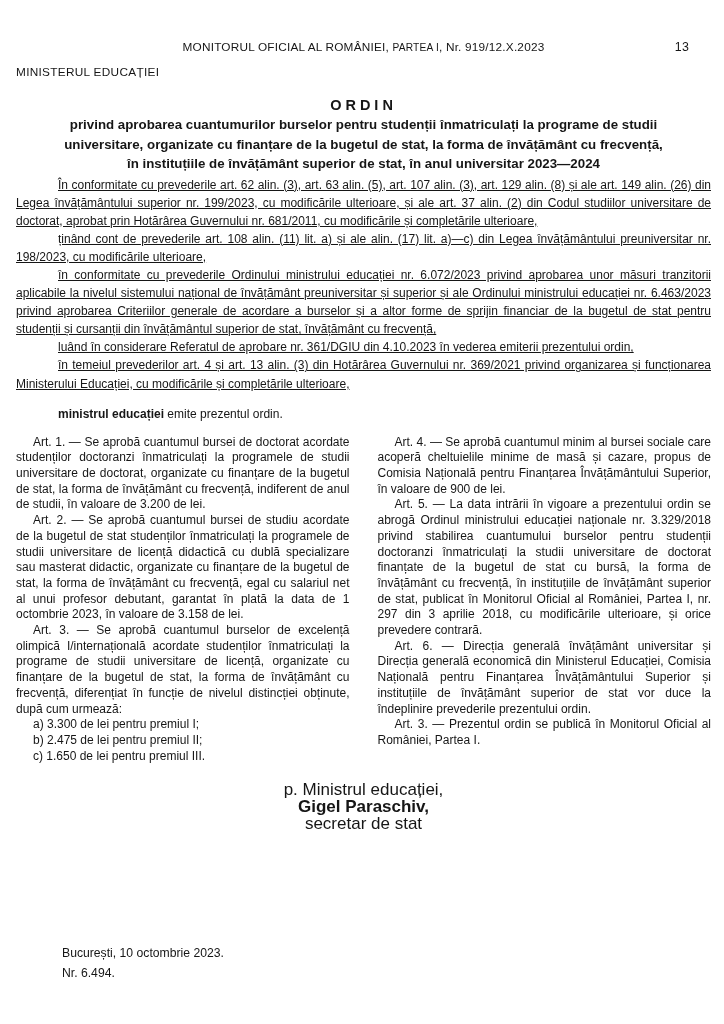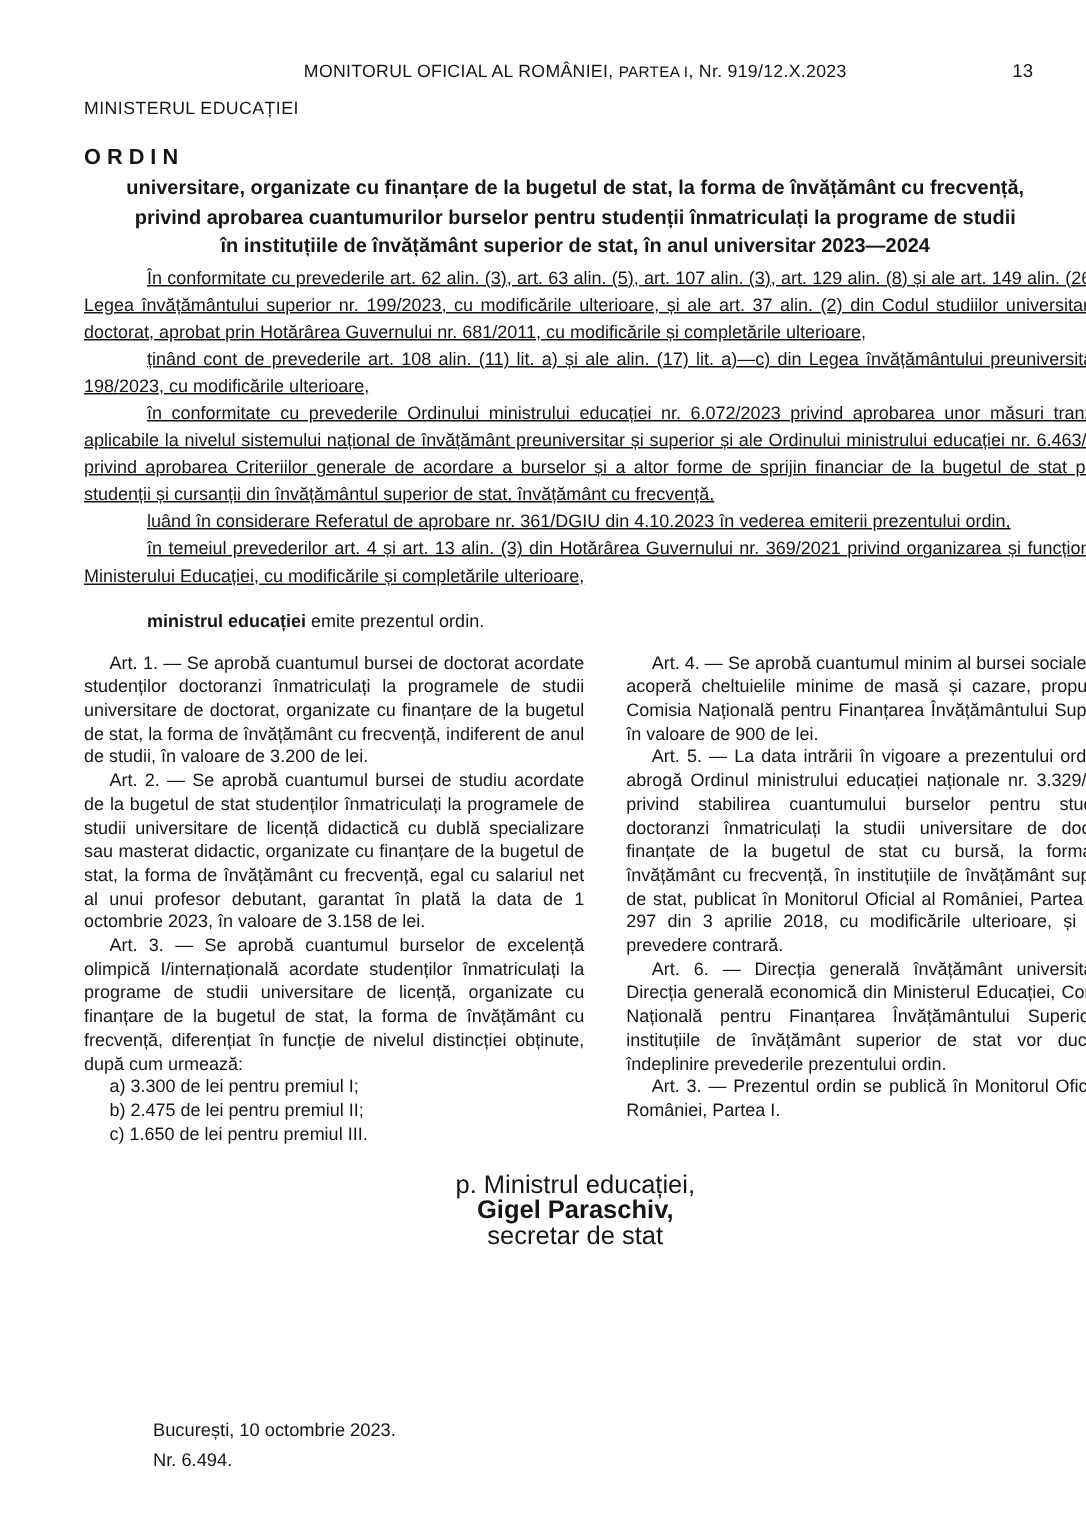--- a/index.html
+++ b/index.html
@@ -13,21 +13,20 @@
     font-family: "Liberation Sans", sans-serif;
     color: #161616;
     position: relative;
     overflow: hidden;
   }
   .page {
     position: absolute;
     inset: 0;
     padding: 40px 13px 14px 16px;
     box-sizing: border-box;
-    margin-left: 40px;
   }
 
   
   .masthead-row {
     position: relative;
     text-align: center;
     font-size: 11.8px;
     letter-spacing: 0.2px;
     white-space: nowrap;
   }
@@ -44,20 +43,21 @@
   
   .issuer {
     margin-top: 11px;
     font-size: 11.8px;
     letter-spacing: 0.3px;
   }
 
   
   .order-heading {
     margin-top: 18px;
+    text-align: center;
     font-weight: bold;
     font-size: 14.5px;
     letter-spacing: 4px;
   }
   .order-title {
     margin-top: 2px;
     text-align: center;
     font-weight: bold;
     font-size: 13.3px;
     line-height: 19.5px;
@@ -134,22 +134,22 @@
   <div class="masthead-row">
     <span>MONITORUL OFICIAL AL ROMÂNIEI, </span><span class="masthead-partea">PARTEA I</span><span>, Nr. 919/12.X.2023</span>
     <span class="page-number">13</span>
   </div>
 
   <div class="issuer">MINISTERUL EDUCAȚIEI</div>
 
   <div class="order-heading">ORDIN</div>
 
   <div class="order-title">
+    <div>privind aprobarea cuantumurilor burselor pentru studenții înmatriculați la programe de studii</div>
     <div>universitare, organizate cu finanțare de la bugetul de stat, la forma de învățământ cu frecvență,</div>
-    <div>privind aprobarea cuantumurilor burselor pentru studenții înmatriculați la programe de studii</div>
     <div>în instituțiile de învățământ superior de stat, în anul universitar 2023—2024</div>
   </div>
 
   <div class="preamble">
     <p>În conformitate cu prevederile art. 62 alin. (3), art. 63 alin. (5), art. 107 alin. (3), art. 129 alin. (8) și ale art. 149 alin. (26) din Legea învățământului superior nr. 199/2023, cu modificările ulterioare, și ale art. 37 alin. (2) din Codul studiilor universitare de doctorat, aprobat prin Hotărârea Guvernului nr. 681/2011, cu modificările și completările ulterioare,</p>
     <p>ținând cont de prevederile art. 108 alin. (11) lit. a) și ale alin. (17) lit. a)—c) din Legea învățământului preuniversitar nr. 198/2023, cu modificările ulterioare,</p>
     <p>în conformitate cu prevederile Ordinului ministrului educației nr. 6.072/2023 privind aprobarea unor măsuri tranzitorii aplicabile la nivelul sistemului național de învățământ preuniversitar și superior și ale Ordinului ministrului educației nr. 6.463/2023 privind aprobarea Criteriilor generale de acordare a burselor și a altor forme de sprijin financiar de la bugetul de stat pentru studenții și cursanții din învățământul superior de stat, învățământ cu frecvență,</p>
     <p>luând în considerare Referatul de aprobare nr. 361/DGIU din 4.10.2023 în vederea emiterii prezentului ordin,</p>
     <p>în temeiul prevederilor art. 4 și art. 13 alin. (3) din Hotărârea Guvernului nr. 369/2021 privind organizarea și funcționarea Ministerului Educației, cu modificările și completările ulterioare,</p>
   </div>

